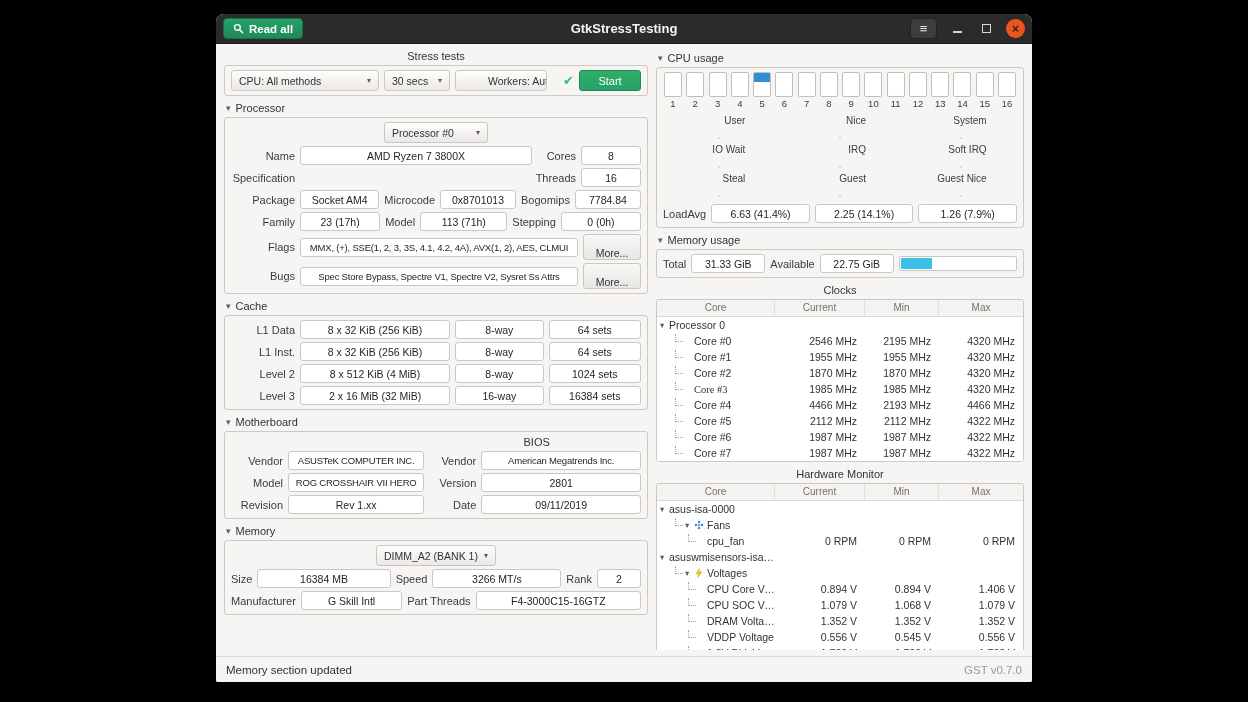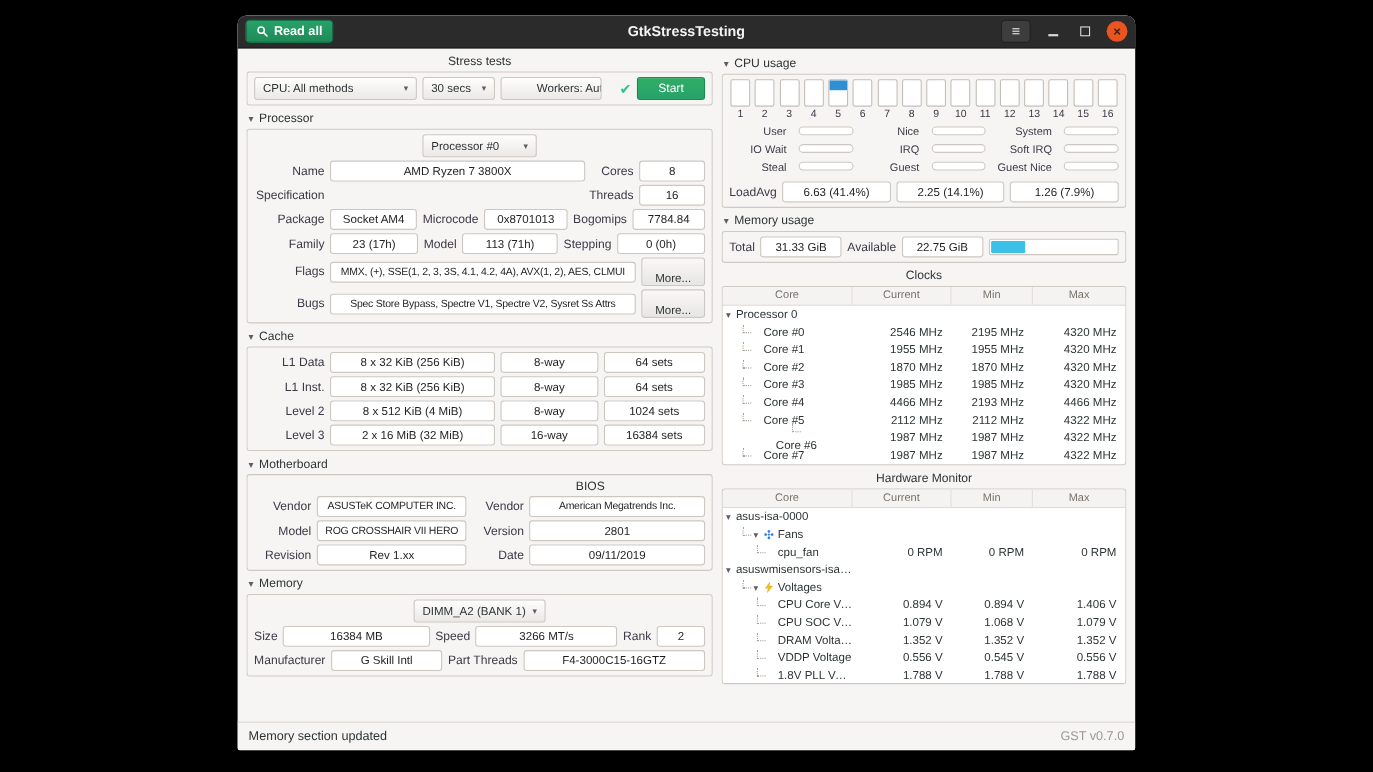--- a/index.html
+++ b/index.html
@@ -75,21 +75,21 @@
   .mobo-grid{ display:flex; gap:8px; }
   .mobo-left{ flex:1; padding-top:15px; }
   .mobo-right{ flex:1.08; }
   
   .cpu-bars{ display:flex; justify-content:space-between; }
   .cpu-col{ width:20px; display:flex; flex-direction:column; align-items:center; gap:1px; }
   .vtrough{ width:18px; height:25px; background:#fff; border:1px solid #c4beb8; border-radius:2px; overflow:hidden; }
   .vfill{ width:100%; background:var(--cpu-fill); }
   .cpu-num{ font-size:9.5px; color:#3d3846; }
   .stats-grid{ display:grid; grid-template-columns:1fr 1fr 1fr; column-gap:8px; row-gap:5px; margin-top:6px; }
-  .stat{ display:flex; align-items:flex-start; gap:11px; }
+  .stat{ display:flex; align-items:center; gap:11px;flex-direction:column; }
   .stat-label{ width:52px; flex:none; text-align:right; font-size:10px; color:#3d3846; white-space:nowrap; }
   .trough{ flex:1; height:8px; background:#fff; border:1px solid #cdc7c2; border-radius:4px; overflow:hidden; display:block; }
   .fill{ display:block; height:100%; background:var(--cpu-fill); }
   .loadavg{ margin-top:7px; }
   .la-vals{ flex:1; display:flex; gap:5px; }
   .la-vals .entry{ flex:1; }
   
   .levelbar{ flex:1; height:15px; background:#fff; border:1px solid #cdc7c2; border-radius:2px;
              padding:1px; display:block; overflow:hidden; }
   .level-fill{ display:block; height:100%; background:var(--levelbar-fill); border-radius:1px; }
@@ -586,21 +586,21 @@
                   
                   
                 </span>
                 <span class="td-text">Core #2</span>
               </span>
               <span class="td val">1870 MHz</span>
               <span class="td val">1870 MHz</span>
               <span class="td val">4320 MHz</span>
             </div>
               <div class="trow">
-              <span class="td name" style="padding-left: 16px;">
+              <span class="td name" style="padding-left: 16px; font-family: Liberation Serif, serif;">
                 <span class="branch show"></span>
                 <span class="marker"></span>
                 <span class="tree-icon">
                   
                   
                 </span>
                 <span class="td-text">Core #3</span>
               </span>
               <span class="td val">1985 MHz</span>
               <span class="td val">1985 MHz</span>
@@ -628,21 +628,21 @@
                   
                   
                 </span>
                 <span class="td-text">Core #5</span>
               </span>
               <span class="td val">2112 MHz</span>
               <span class="td val">2112 MHz</span>
               <span class="td val">4322 MHz</span>
             </div>
               <div class="trow">
-              <span class="td name" style="padding-left: 16px; flex-direction: column;">
+              <span class="td name" style="padding-left: 16px;">
                 <span class="branch show"></span>
                 <span class="marker"></span>
                 <span class="tree-icon">
                   
                   
                 </span>
                 <span class="td-text">Core #6</span>
               </span>
               <span class="td val">1987 MHz</span>
               <span class="td val">1987 MHz</span>

